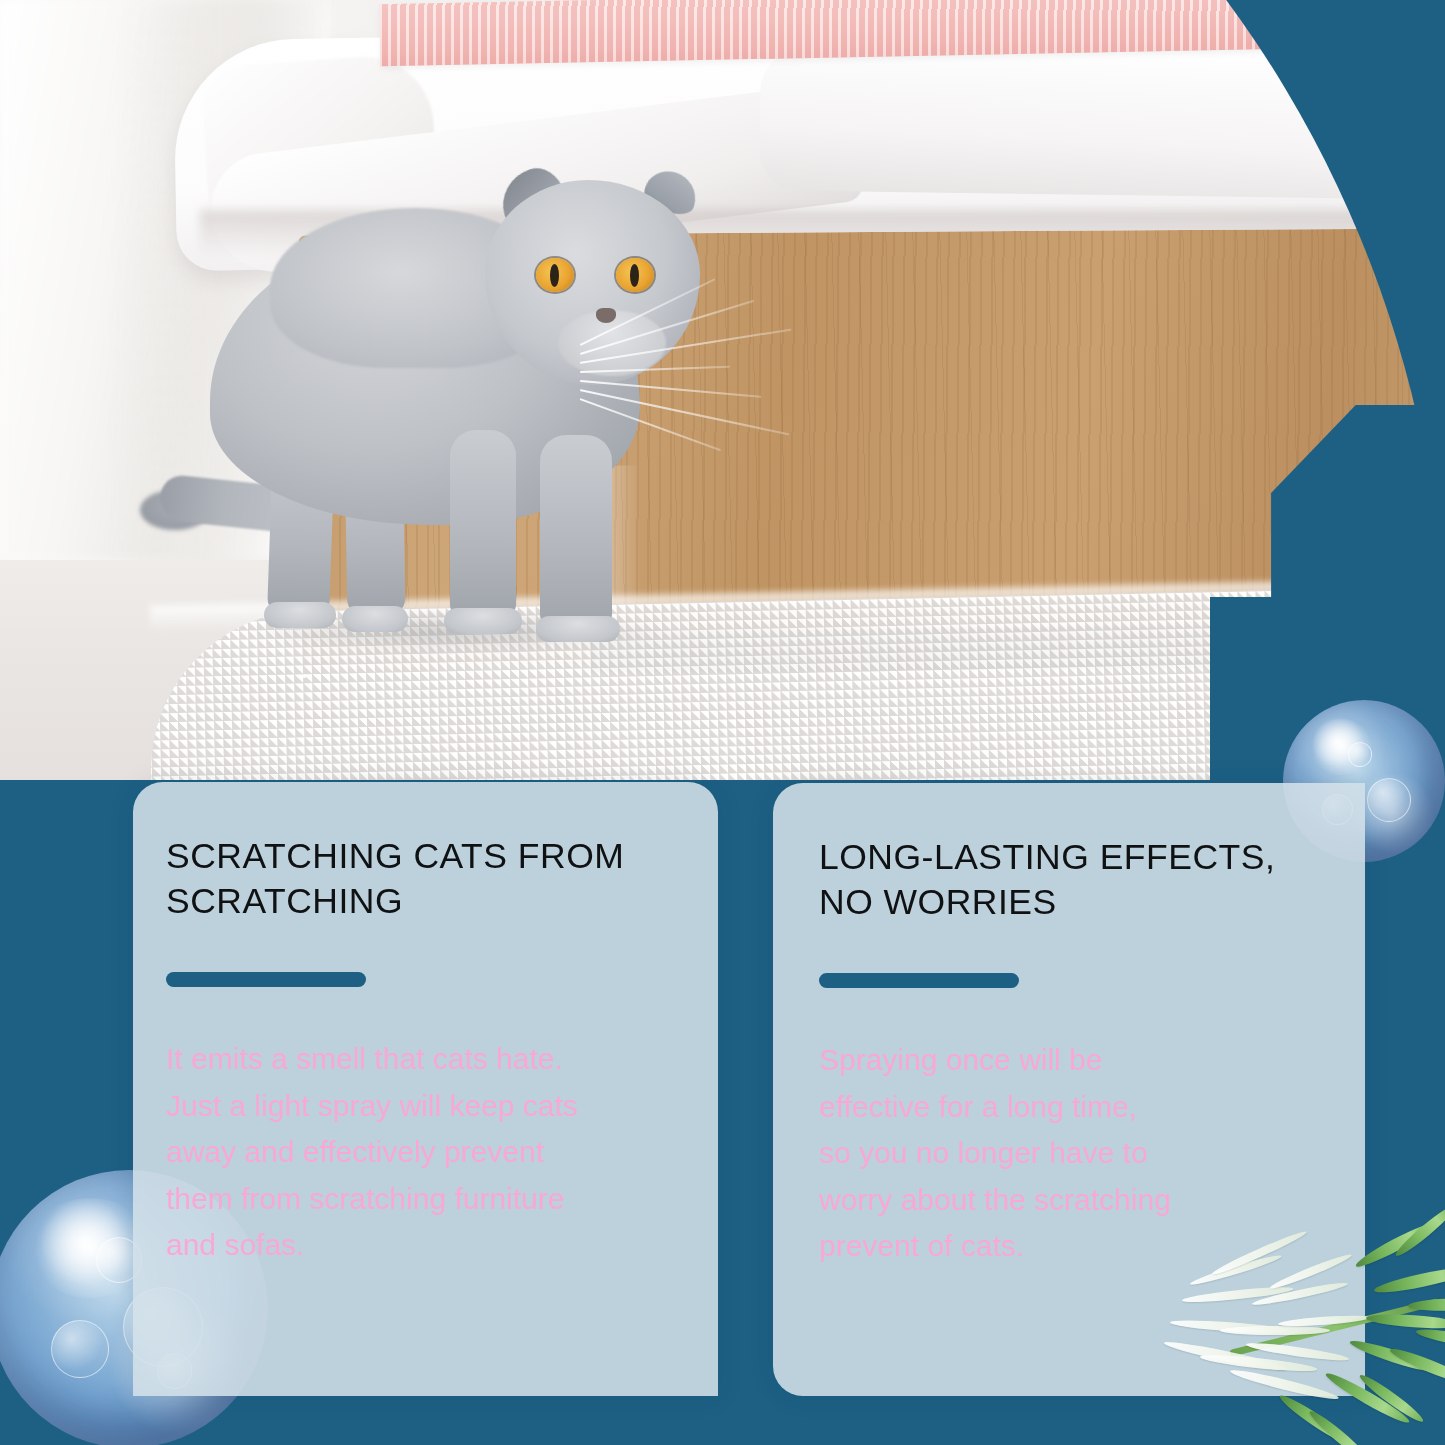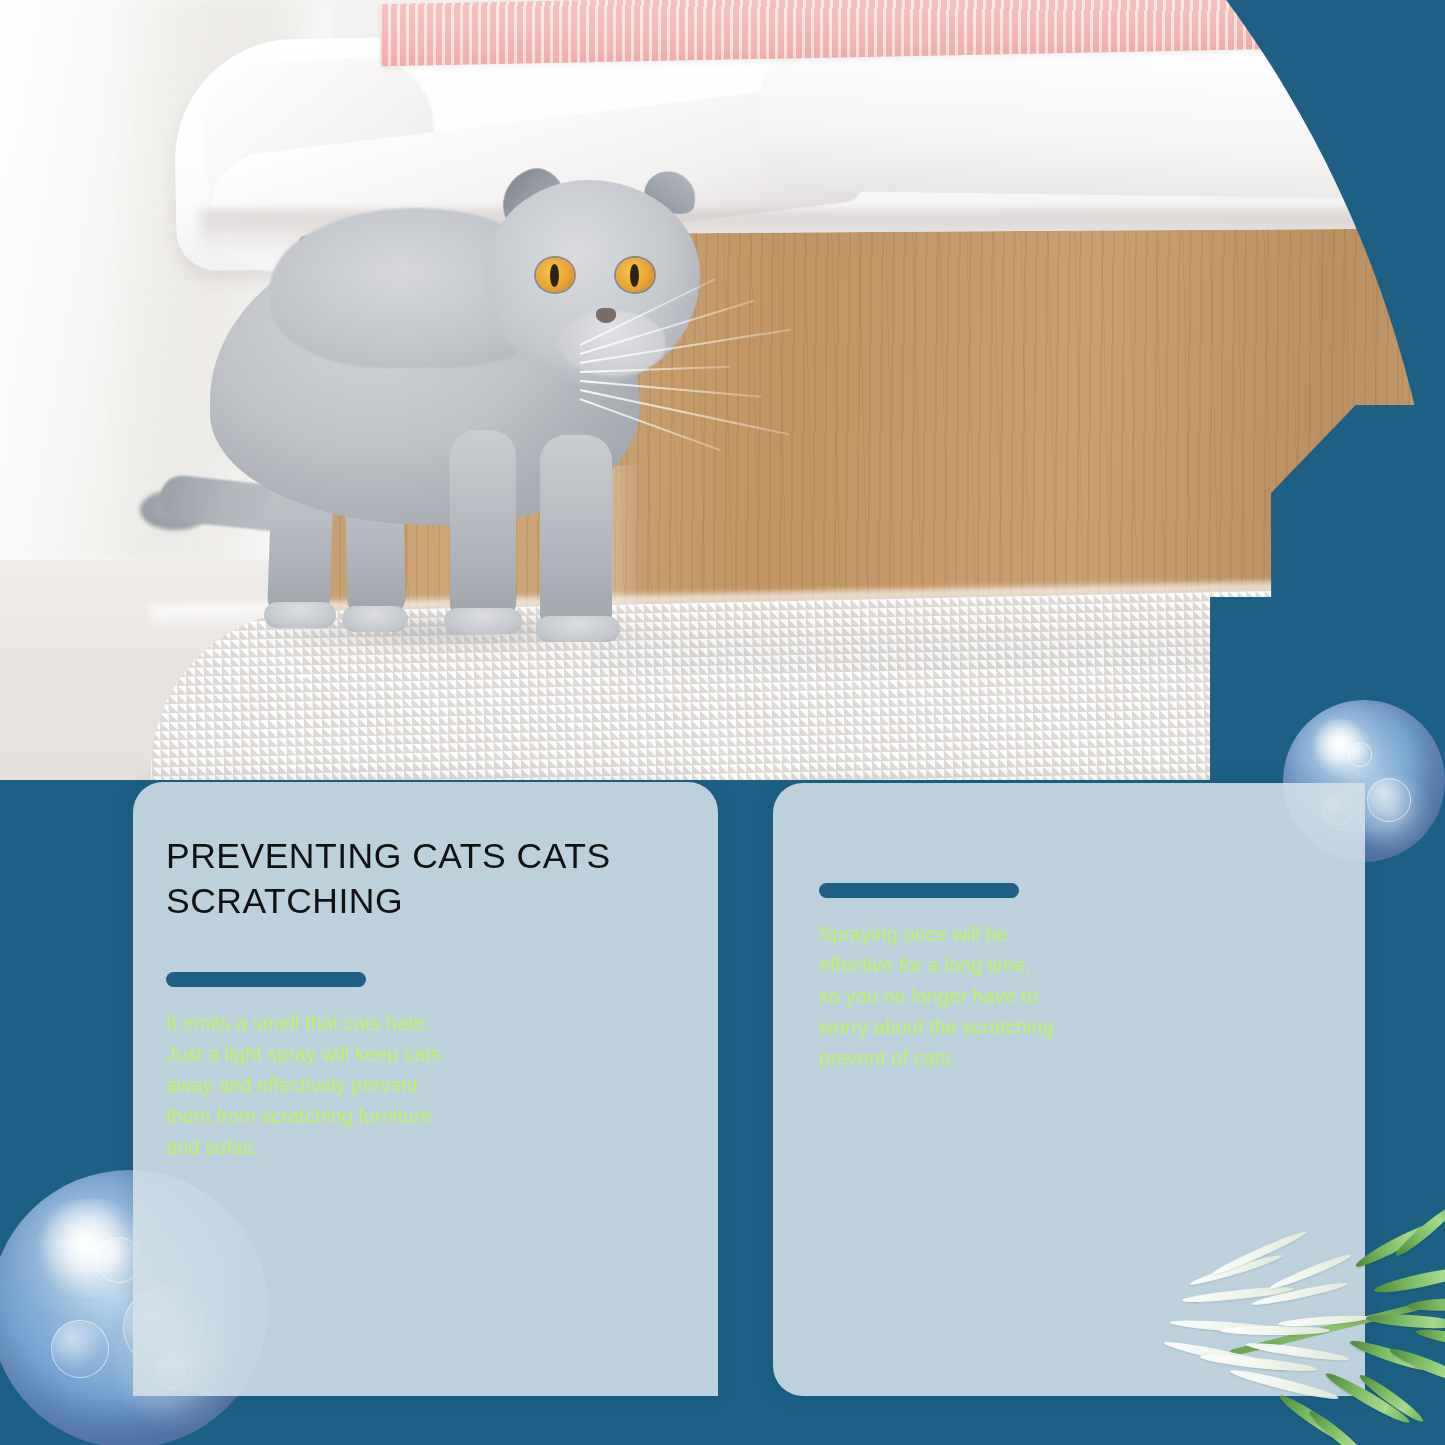--- a/index.html
+++ b/index.html
@@ -346,24 +346,24 @@
     white-space: pre-line;
   }
   .card-rule {
     width: 200px;
     height: 15px;
     border-radius: 9px;
     background: #1d6084;
     margin: 48px 0 0 0;
   }
   .card-body {
-    font-size: 20px;
+    font-size: 30px;
     line-height: 1.55;
-    color: #bef264;
-    margin: 21px 0 0 0;
+    color: #f9a8d4;
+    margin: 49px 0 0 0;
     font-weight: 400;
     white-space: pre-line;
   }
   #card-left .card-inner { padding-left: 33px; padding-right: 18px; }
   #card-right .card-inner { padding-left: 46px; padding-right: 46px; }
   #card-right .card-rule { margin-top: 48px; }
 </style>
 </head>
 <body>
 
@@ -448,33 +448,35 @@
   <div class="bubble" id="bubble-bl">
     <div class="spec" style="left:14%;top:10%;width:44%;height:36%;"></div>
     <div class="microbubble" style="left:48%;top:42%;width:28%;height:28%;"></div>
     <div class="microbubble" style="left:22%;top:54%;width:20%;height:20%;"></div>
     <div class="microbubble" style="left:38%;top:24%;width:16%;height:16%;"></div>
     <div class="microbubble" style="left:60%;top:66%;width:12%;height:12%;"></div>
   </div>
 
   <div class="card" id="card-left">
     <div class="card-inner">
-      <h2 class="card-title">PREVENTING CATS CATS
+      <h2 class="card-title">SCRATCHING CATS FROM
 SCRATCHING</h2>
       <div class="card-rule"></div>
       <p class="card-body">It emits a smell that cats hate.
 Just a light spray will keep cats
 away and effectively prevent
 them from scratching furniture
 and sofas.</p>
     </div>
   </div>
 
   <div class="card" id="card-right">
     <div class="card-inner">
+      <h2 class="card-title">LONG-LASTING EFFECTS,
+NO WORRIES</h2>
       <div class="card-rule"></div>
       <p class="card-body">Spraying once will be
 effective for a long time,
 so you no longer have to
 worry about the scratching
 prevent of cats.</p>
     </div>
   </div>
 
   <div class="sprig" id="sprig">

